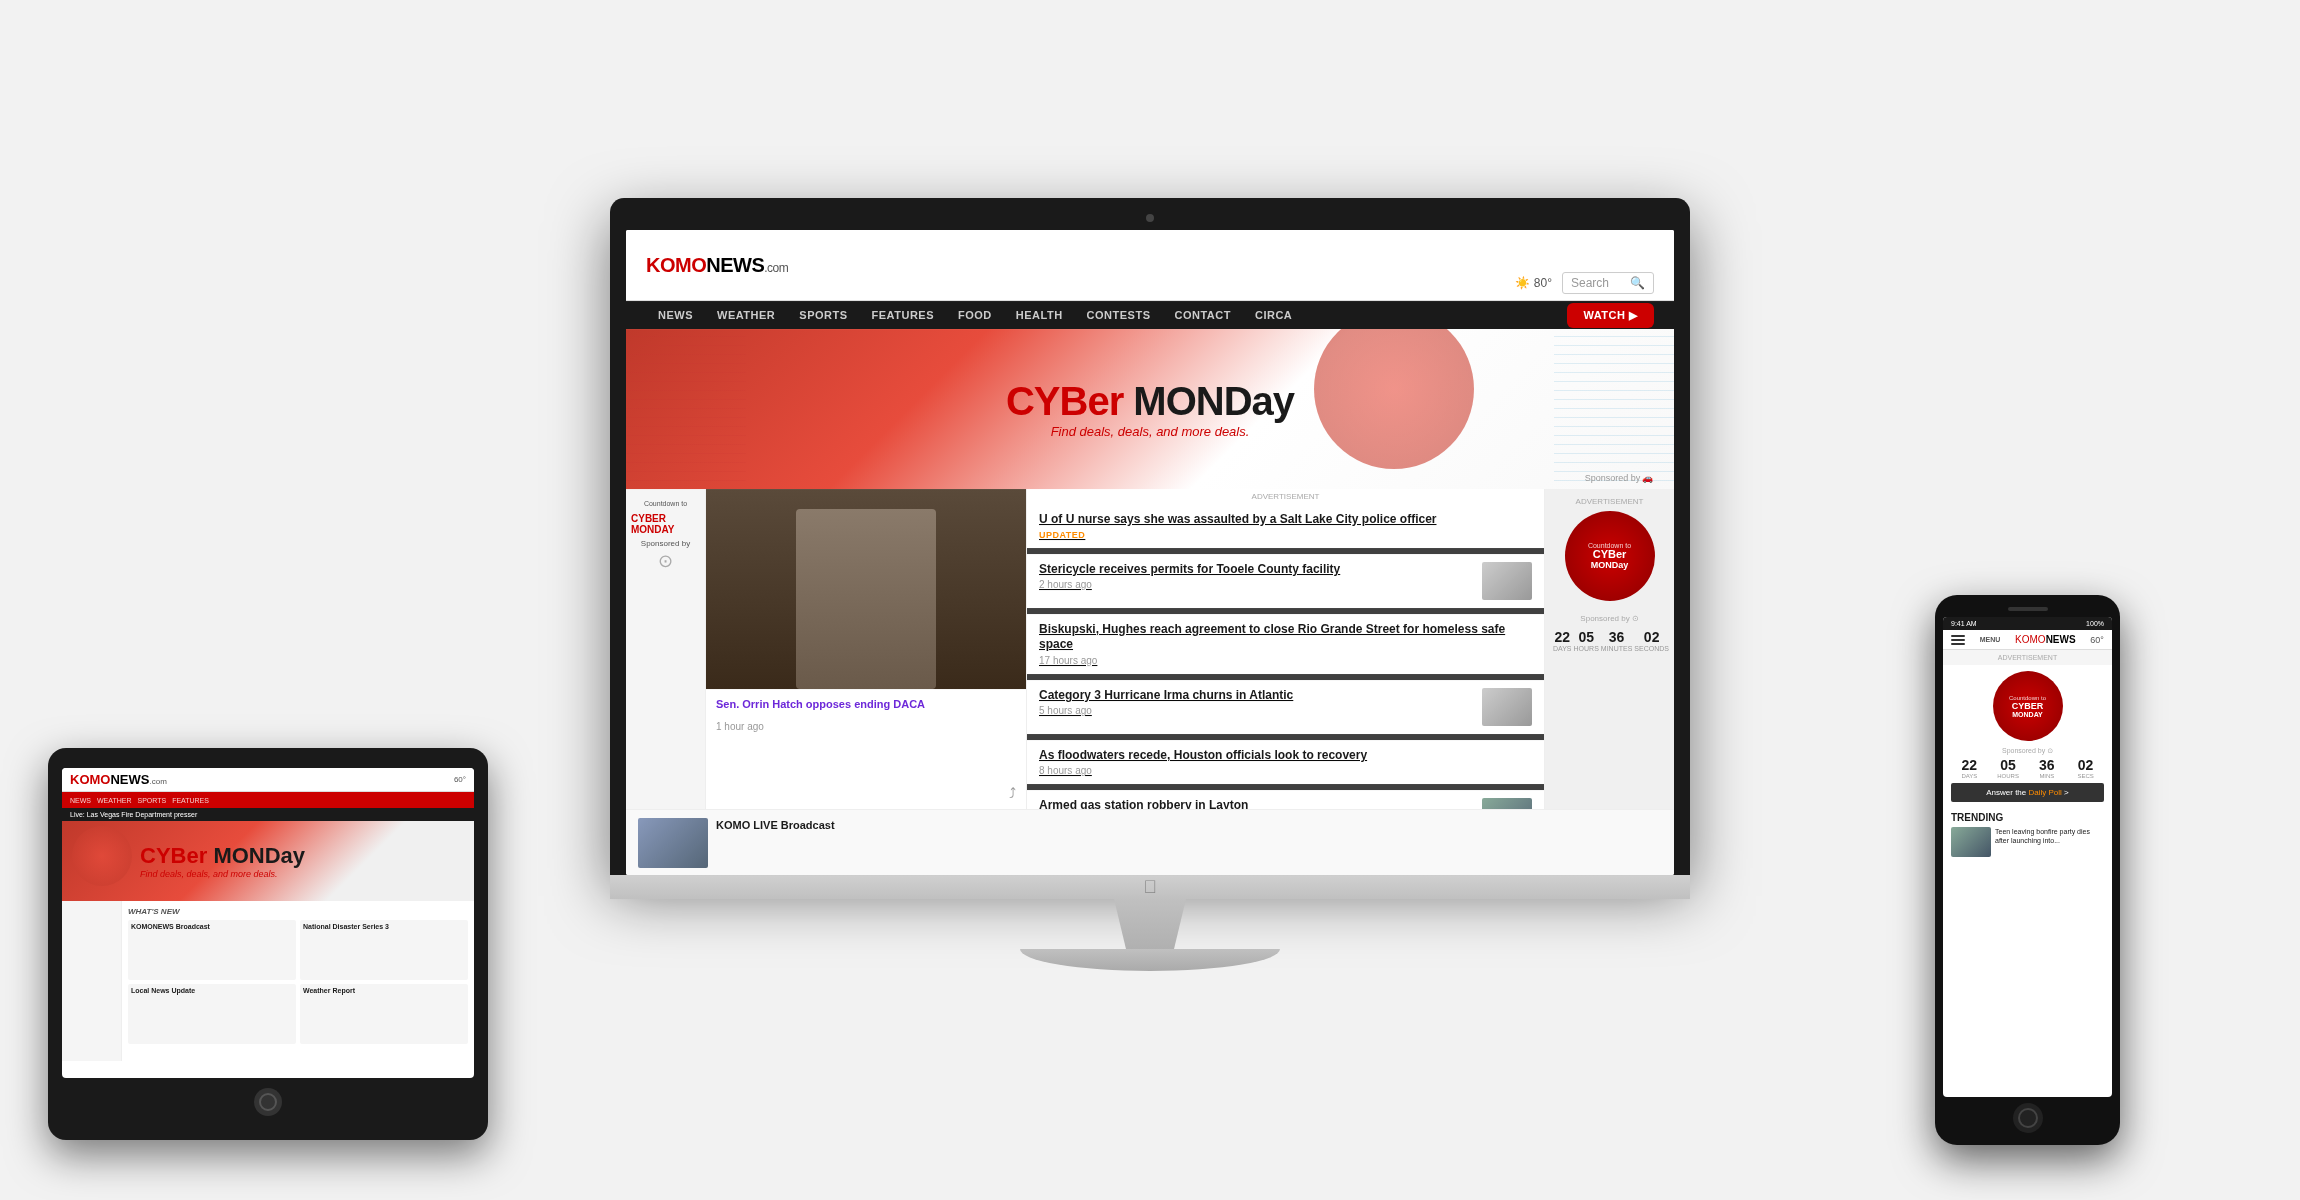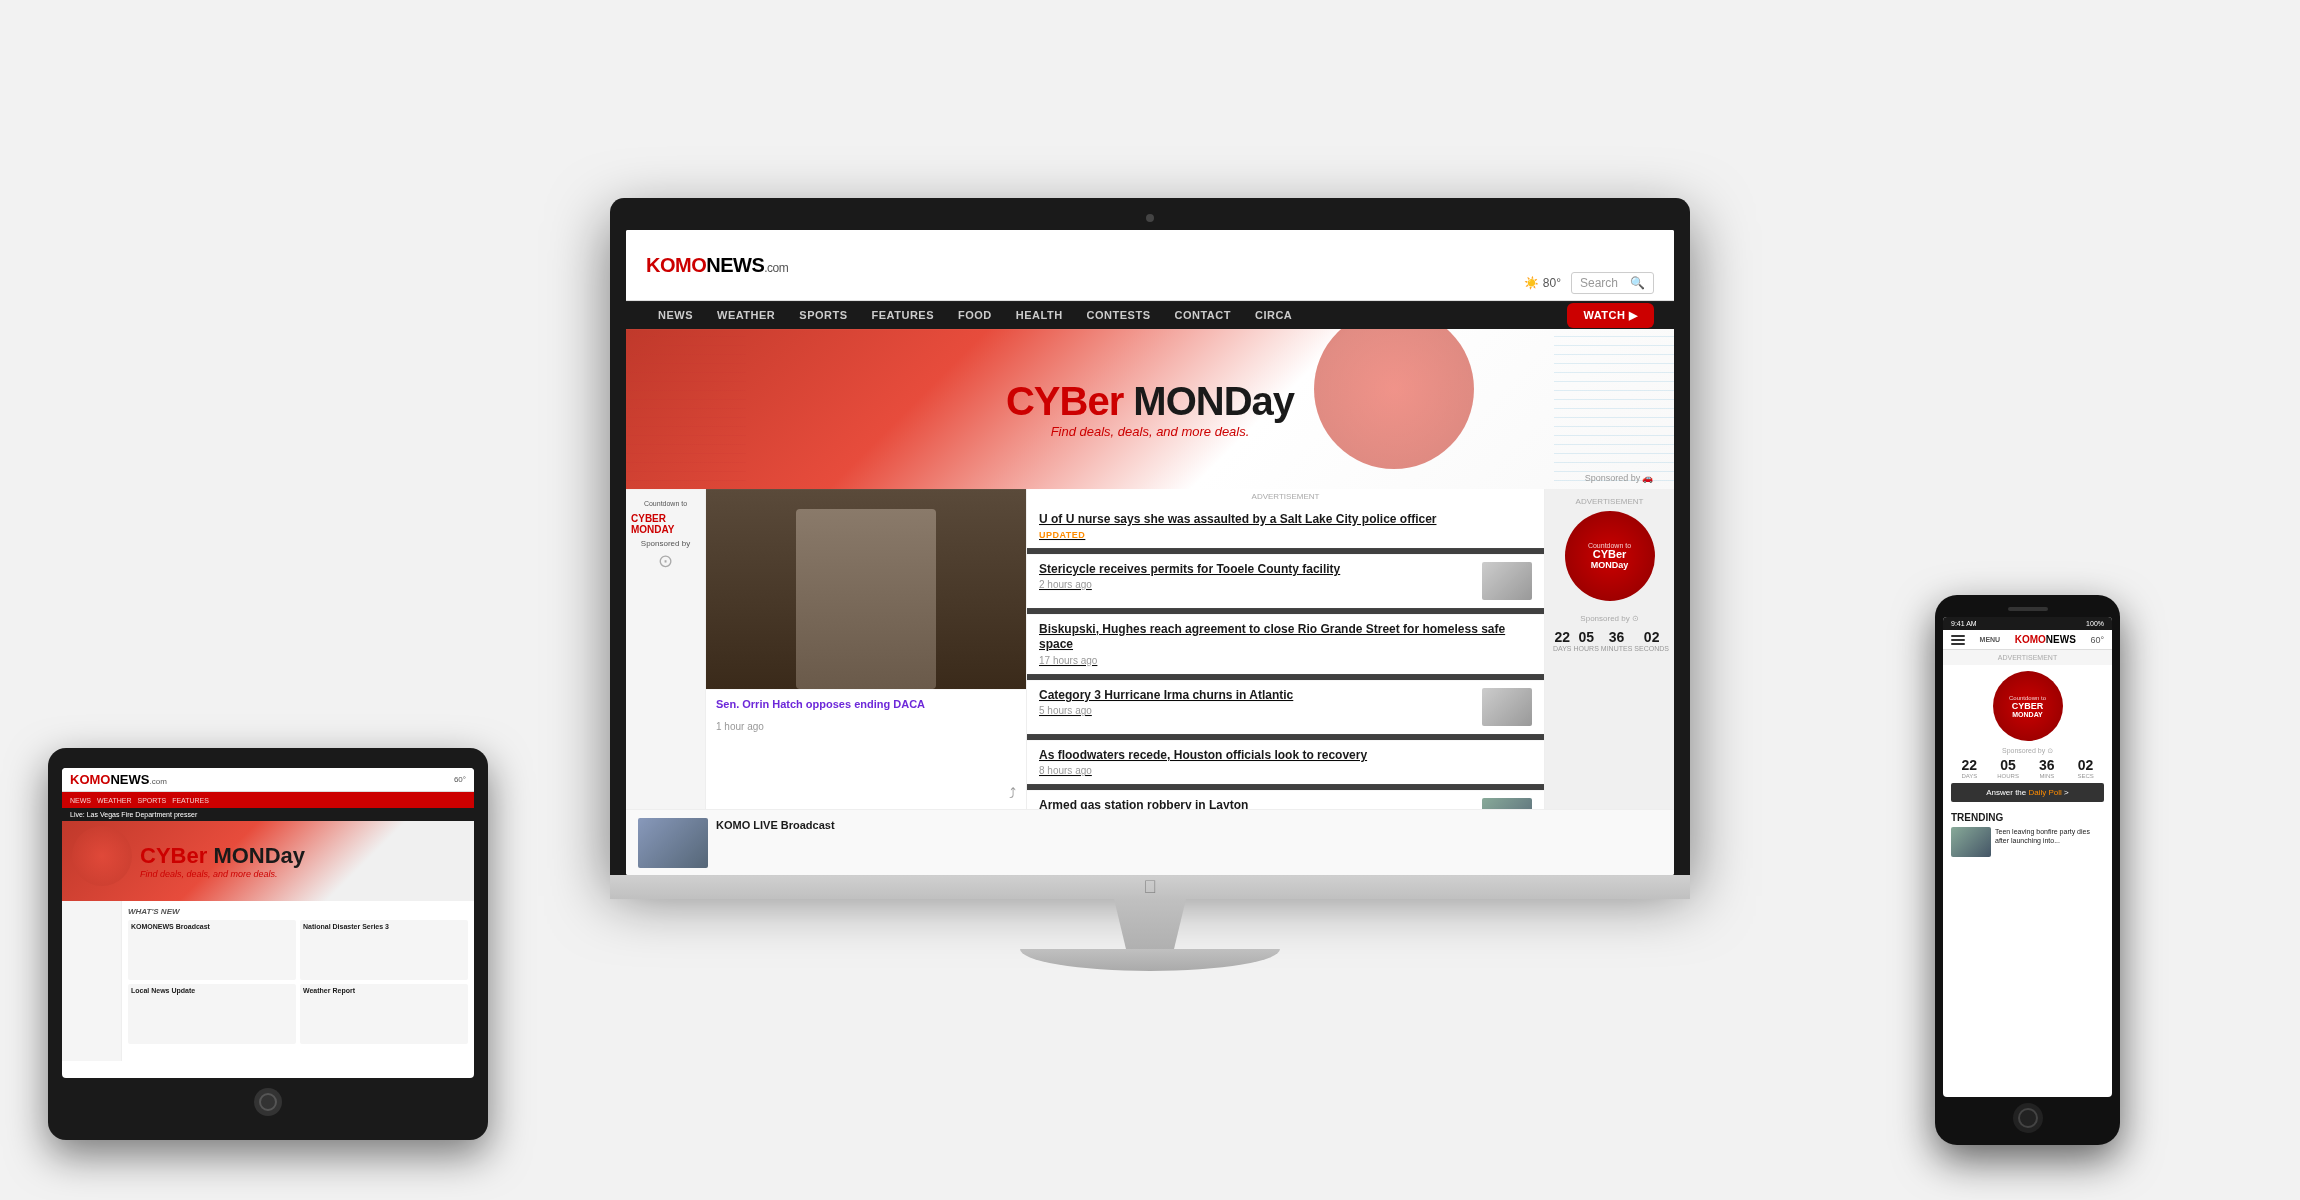--- a/index.html
+++ b/index.html
@@ -74,21 +74,21 @@
       font-size: 12px;
       color: #555;
       margin-top: 36px;
     }
     .header-search {
       display: flex;
       align-items: center;
       border: 1px solid #ccc;
       padding: 3px 8px;
       border-radius: 3px;
-      gap: 12px;
+      gap: 21px;
       color: #999;
       font-size: 12px;
     }
     .nav-bar {
       background: #1a1a1a;
       display: flex;
       align-items: center;
       padding: 0 20px;
     }
     .nav-item {
@@ -497,21 +497,21 @@
       color: #fff;
     }
     .phone-nav {
       background: #fff;
       border-bottom: 1px solid #ddd;
       padding: 4px 8px;
       display: flex;
       align-items: center;
       justify-content: space-between;
     }
-    .phone-logo { font-size: 10px; font-weight: 700; }
+    .phone-logo { font-size: 10px; font-weight: 400; }
     .phone-logo span { color: #cc0000; }
     .phone-temp { font-size: 9px; color: #555; }
     .phone-ad {
       background: #f5f5f5;
       padding: 4px;
       font-size: 7px;
       color: #aaa;
       text-align: center;
     }
     .phone-countdown-circle {

